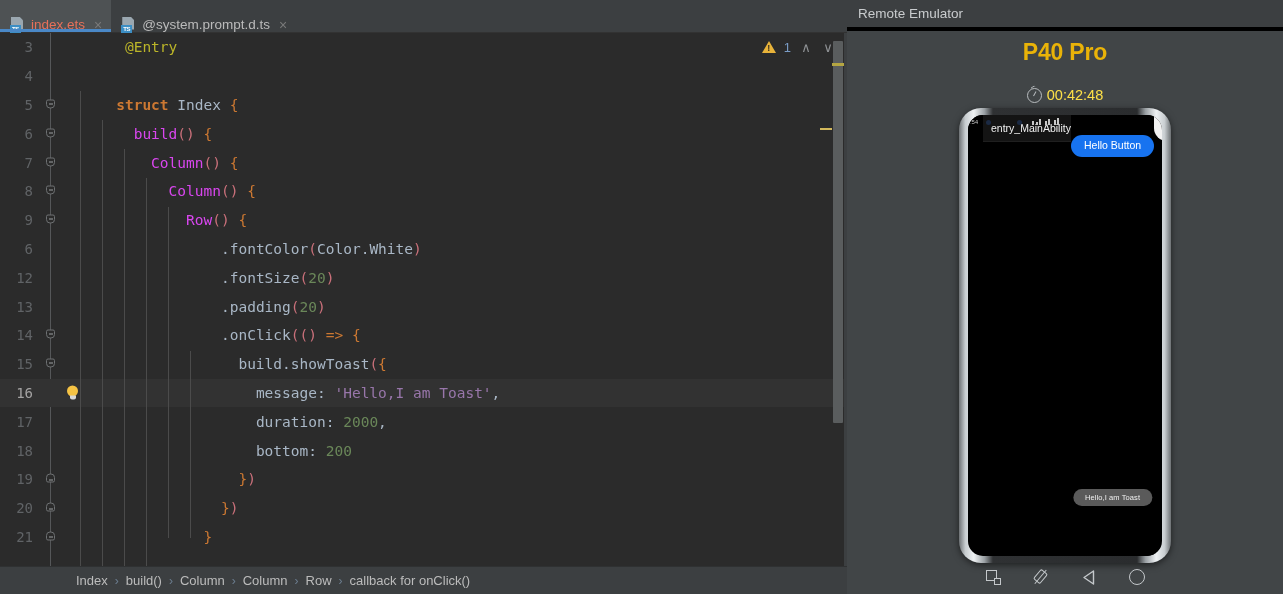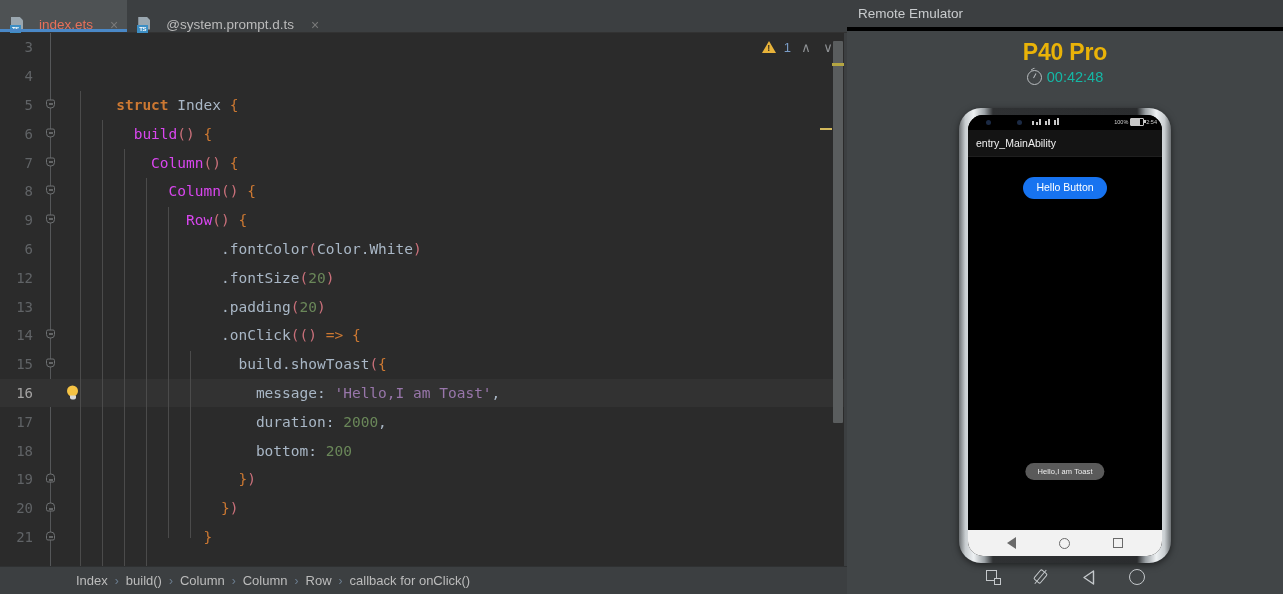--- a/index.html
+++ b/index.html
@@ -38,21 +38,21 @@
     height: 32px;
     background: #3c3f41;
     display: flex;
     align-items: stretch;
     flex: 0 0 32px;
     border-bottom: 1px solid #323232;
   }
   .tab {
     display: flex;
     align-items: center;
-    gap: 14px;
+    gap: 6px;
     padding: 17px 9px 0 10px;
     font-size: 13px;
     position: relative;
     color: #bbbbbb;
     cursor: default;
     white-space: nowrap;
   }
   .tab.active {
     background: #4e5254;
   }
@@ -378,25 +378,25 @@
     background: #414547;
   }
   .device-name {
     margin-top: 8px;
     font-size: 23px;
     font-weight: bold;
     color: #eab308;
     letter-spacing: -0.2px;
   }
   .timer-row {
-    margin-top: 3px;
+    margin-top: 21px;
     display: flex;
     align-items: center;
     gap: 5px;
-    color: #14b8a6;
+    color: #fde047;
     font-size: 14.5px;
   }
   .timer-icon {
     width: 15px; height: 15px;
     border: 1.6px solid #b9bdc0;
     border-radius: 50%;
     position: relative;
     box-sizing: border-box;
   }
   .timer-icon::before {
@@ -438,21 +438,21 @@
   .phone-inner {
     position: absolute;
     left: 9px;
     top: 7px;
     right: 9px;
     bottom: 7px;
     border-radius: 15px;
     background: #000;
     overflow: hidden;
     display: flex;
-    flex-direction: column;
+    flex-direction: row;
   }
   .phone-statusbar {
     height: 15px;
     flex: 0 0 15px;
     background: #000;
     display: flex;
     align-items: center;
     position: relative;
   }
   .sb-dot {
@@ -661,21 +661,21 @@
         </span>
         <span class="tab-label">@system.prompt.d.ts</span>
         <span class="tab-close">×</span>
       </div>
     </div>
 
     <div class="editor">
       <div class="fold-guide"></div>
 
       <div class="code-area" id="code-area">
-          <div class="line"><span class="gutter-num">3</span><span class="fold-col"></span><span class="bulb-col"></span></div>
+          <div class="line"><span class="gutter-num">3</span><span class="fold-col"></span><span class="bulb-col"></span><span class="code-text"><span class="op">    </span><span class="ann">@Entry</span></span></div>
           <div class="line"><span class="gutter-num">4</span><span class="fold-col"></span><span class="bulb-col"></span></div>
           <div class="line"><span class="gutter-num">5</span><span class="fold-col"><span class="fold minus"><span class="box"></span></span></span><span class="bulb-col"></span><span class="code-text"><span class="op">   </span><span class="k">struct</span><span class="op"> </span><span class="cls">Index</span><span class="op"> </span><span class="brc">{</span></span></div>
           <div class="line"><span class="gutter-num">6</span><span class="fold-col"><span class="fold minus"><span class="box"></span></span></span><span class="bulb-col"></span><span class="code-text"><span class="op">     </span><span class="fn">build</span><span class="par">()</span><span class="op"> </span><span class="brc">{</span></span></div>
           <div class="line"><span class="gutter-num">7</span><span class="fold-col"><span class="fold minus"><span class="box"></span></span></span><span class="bulb-col"></span><span class="code-text"><span class="op">       </span><span class="fn">Column</span><span class="par">()</span><span class="op"> </span><span class="brc">{</span></span></div>
           <div class="line"><span class="gutter-num">8</span><span class="fold-col"><span class="fold minus"><span class="box"></span></span></span><span class="bulb-col"></span><span class="code-text"><span class="op">         </span><span class="fn">Column</span><span class="par">()</span><span class="op"> </span><span class="brc">{</span></span></div>
           <div class="line"><span class="gutter-num">9</span><span class="fold-col"><span class="fold minus"><span class="box"></span></span></span><span class="bulb-col"></span><span class="code-text"><span class="op">           </span><span class="fn">Row</span><span class="par">()</span><span class="op"> </span><span class="brc">{</span></span></div>
           <div class="line"><span class="gutter-num">6</span><span class="fold-col"></span><span class="bulb-col"></span><span class="code-text"><span class="op">               .</span><span class="op">fontColor</span><span class="par">(</span><span class="op">Color</span><span class="op">.</span><span class="op">White</span><span class="par">)</span></span></div>
           <div class="line"><span class="gutter-num">12</span><span class="fold-col"></span><span class="bulb-col"></span><span class="code-text"><span class="op">               .</span><span class="op">fontSize</span><span class="par">(</span><span class="num">20</span><span class="par">)</span></span></div>
           <div class="line"><span class="gutter-num">13</span><span class="fold-col"></span><span class="bulb-col"></span><span class="code-text"><span class="op">               .</span><span class="op">padding</span><span class="par">(</span><span class="num">20</span><span class="par">)</span></span></div>
           <div class="line"><span class="gutter-num">14</span><span class="fold-col"><span class="fold minus"><span class="box"></span></span></span><span class="bulb-col"></span><span class="code-text"><span class="op">               .</span><span class="op">onClick</span><span class="par">((</span><span class="par">)</span><span class="op"> </span><span class="brc">=&gt;</span><span class="op"> </span><span class="brc">{</span></span></div>

